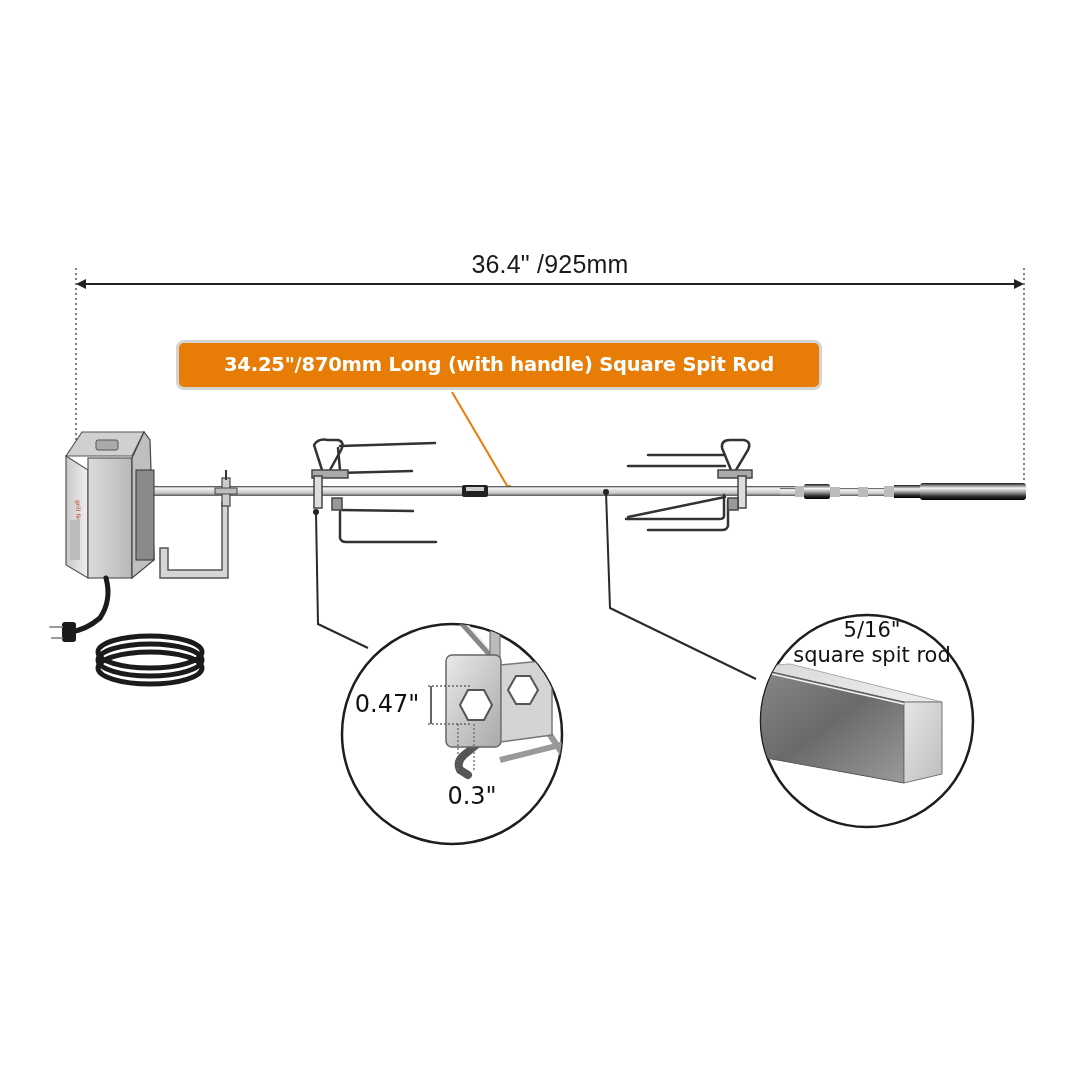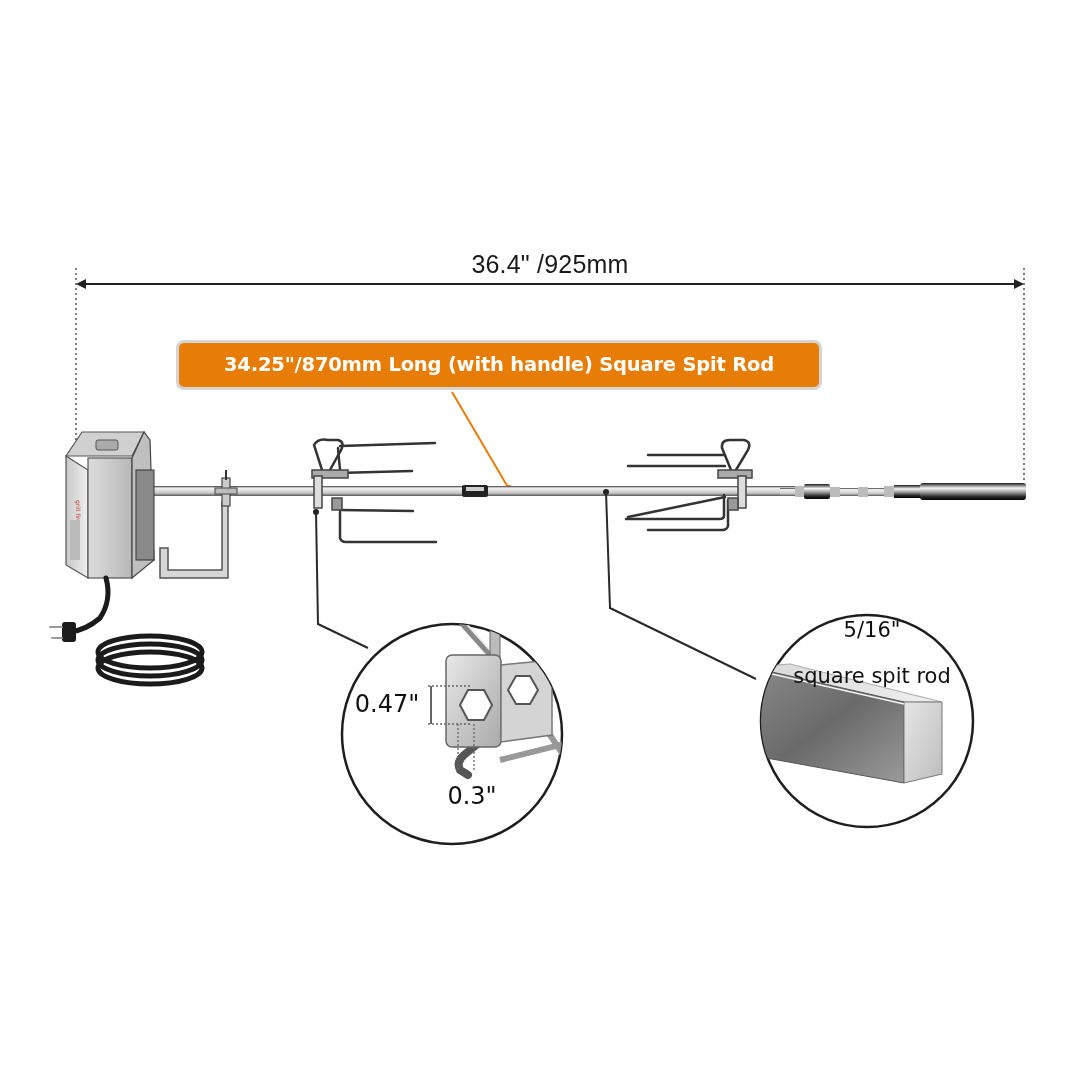--- a/index.html
+++ b/index.html
@@ -189,13 +189,13 @@
     </g>
   </g>
 </svg>
 
 <div class="abs callout">34.25"/870mm Long (with handle) Square Spit Rod</div>
 
 <div class="abs circle-label" style="left:352px;top:690px;width:70px;font-size:24px;">0.47"</div>
 <div class="abs circle-label" style="left:440px;top:782px;width:64px;font-size:24px;">0.3"</div>
 
 <div class="abs circle-label" style="left:772px;top:618px;width:200px;font-size:21px;line-height:25px;">5/16"</div>
-<div class="abs circle-label" style="left:772px;top:643px;width:200px;font-size:21px;line-height:25px;margin-top:21px;">square spit rod</div>
+<div class="abs circle-label" style="left:772px;top:643px;width:200px;font-size:21px;line-height:25px;">square spit rod</div>
 
 </body></html>

